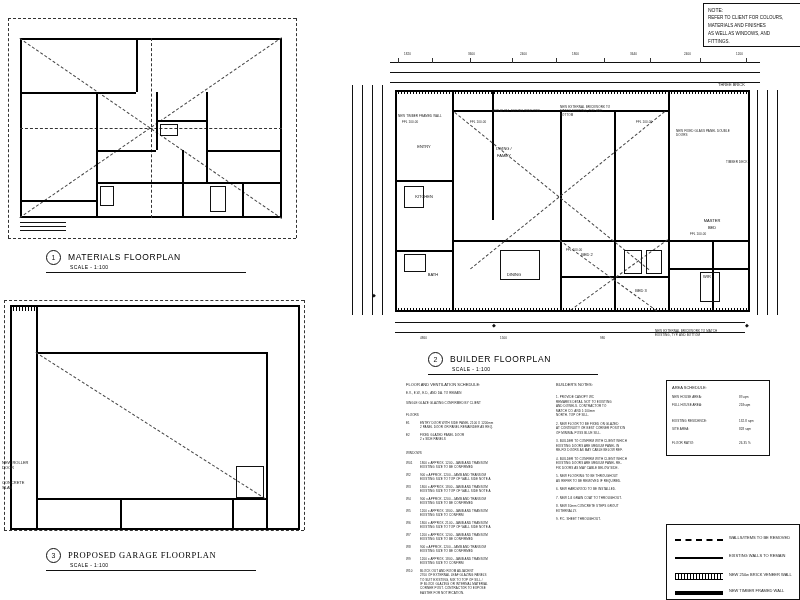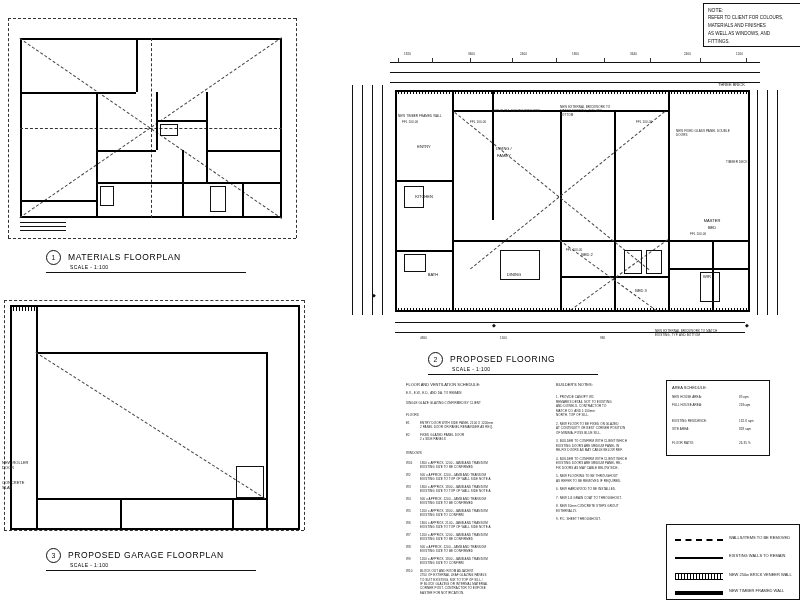--- a/index.html
+++ b/index.html
@@ -112,21 +112,21 @@
 
     <div class="ln hl thick" style="left:120px;top:528px;width:112px;height:2px;"></div>
     <div class="box" style="left:236px;top:466px;width:28px;height:32px;"></div>
 
     <div class="hatch" style="position:absolute;left:10px;top:305px;width:26px;height:6px;"></div>
 
     <div class="t t3" style="left:2px;top:460px;width:30px;white-space:normal;">NEW ROLLER DOOR</div>
     <div class="t t3" style="left:2px;top:480px;width:30px;white-space:normal;">CONCRETE SLAB</div>
 
     <div class="circnum" style="left:46px;top:548px;">3</div>
-    <div class="t ttitle" style="left:68px;top:550px;">PROPOSED  GARAGE  FLOORPLAN</div>
+    <div class="t ttitle" style="left:68px;top:550px;font-family:Liberation Serif, serif;">PROPOSED  GARAGE  FLOORPLAN</div>
     <div class="t tscale" style="left:70px;top:562px;">SCALE  -  1:100</div>
     <div class="ln hl" style="left:46px;top:570px;width:210px;height:1px;"></div>
   </div>
 
   <div>
 
     <div class="ln vl" style="left:352px;top:85px;height:230px;"></div>
     <div class="ln vl" style="left:362px;top:85px;height:230px;"></div>
     <div class="ln vl" style="left:372px;top:85px;height:230px;"></div>
     <div class="ln vl" style="left:382px;top:85px;height:230px;"></div>
@@ -219,21 +219,21 @@
     <div class="t t2" style="left:676px;top:130px;width:60px;white-space:normal;line-height:1.3;">NEW FIXED GLASS PANEL DOUBLE DOORS</div>
     <div class="t t2" style="left:655px;top:330px;width:68px;white-space:normal;line-height:1.3;">NEW EXTERNAL BRICKWORK TO MATCH EXISTING, TYP. AND BOTTOM</div>
     <div class="t t3" style="left:718px;top:82px;">THREE BRICK</div>
     <div class="t t2" style="left:726px;top:160px;">TIMBER DECK</div>
 
     <div class="t arr" style="left:372px;top:292px;">◆</div>
     <div class="t arr" style="left:492px;top:322px;">◆</div>
     <div class="t arr" style="left:745px;top:322px;">◆</div>
 
     <div class="circnum" style="left:428px;top:352px;">2</div>
-    <div class="t ttitle" style="left:450px;top:354px;">PROPOSED  FLOORING</div>
+    <div class="t ttitle" style="left:450px;top:354px;">BUILDER  FLOORPLAN</div>
     <div class="t tscale" style="left:452px;top:366px;">SCALE  -  1:100</div>
     <div class="ln hl" style="left:428px;top:374px;width:170px;height:1px;"></div>
   </div>
 
   <div style="position:absolute;left:406px;top:382px;width:140px;">
     <div class="t t3" style="position:relative;left:0;top:0;">FLOOR AND VENTILATION SCHEDULE:</div>
     <div class="t t2" style="position:relative;left:0;top:4px;">E.V., E.W., E.D., AND DA. TO REMAIN</div>
     <div class="t t2" style="position:relative;left:0;top:10px;">SINGLE GLAZE GLAZING CONFIRMED BY CLIENT</div>
 
     <div style="position:relative;top:18px;">

